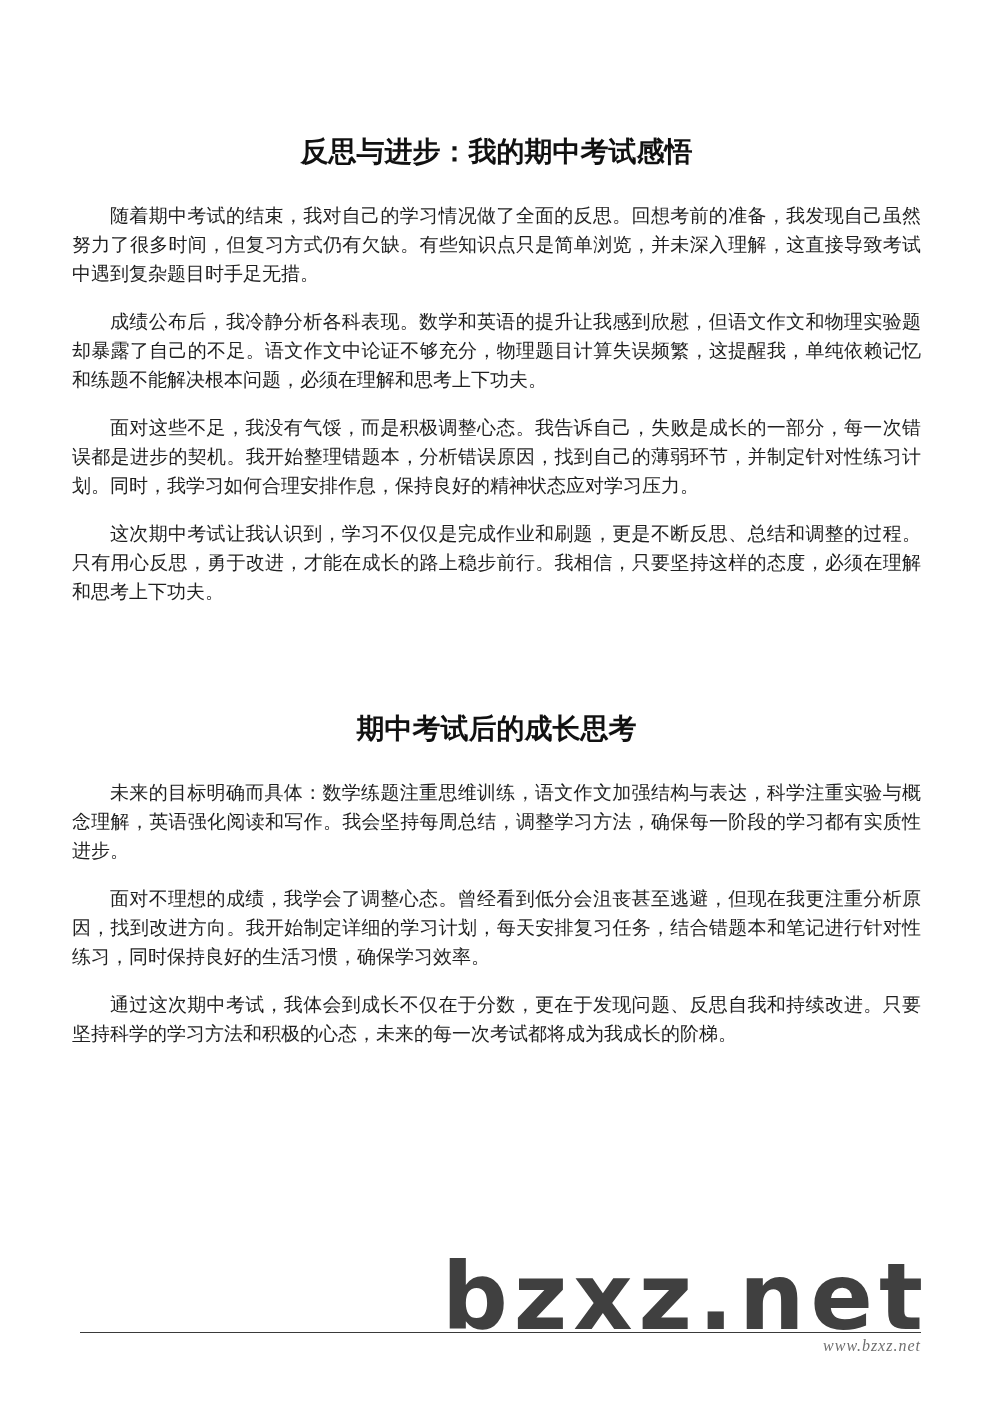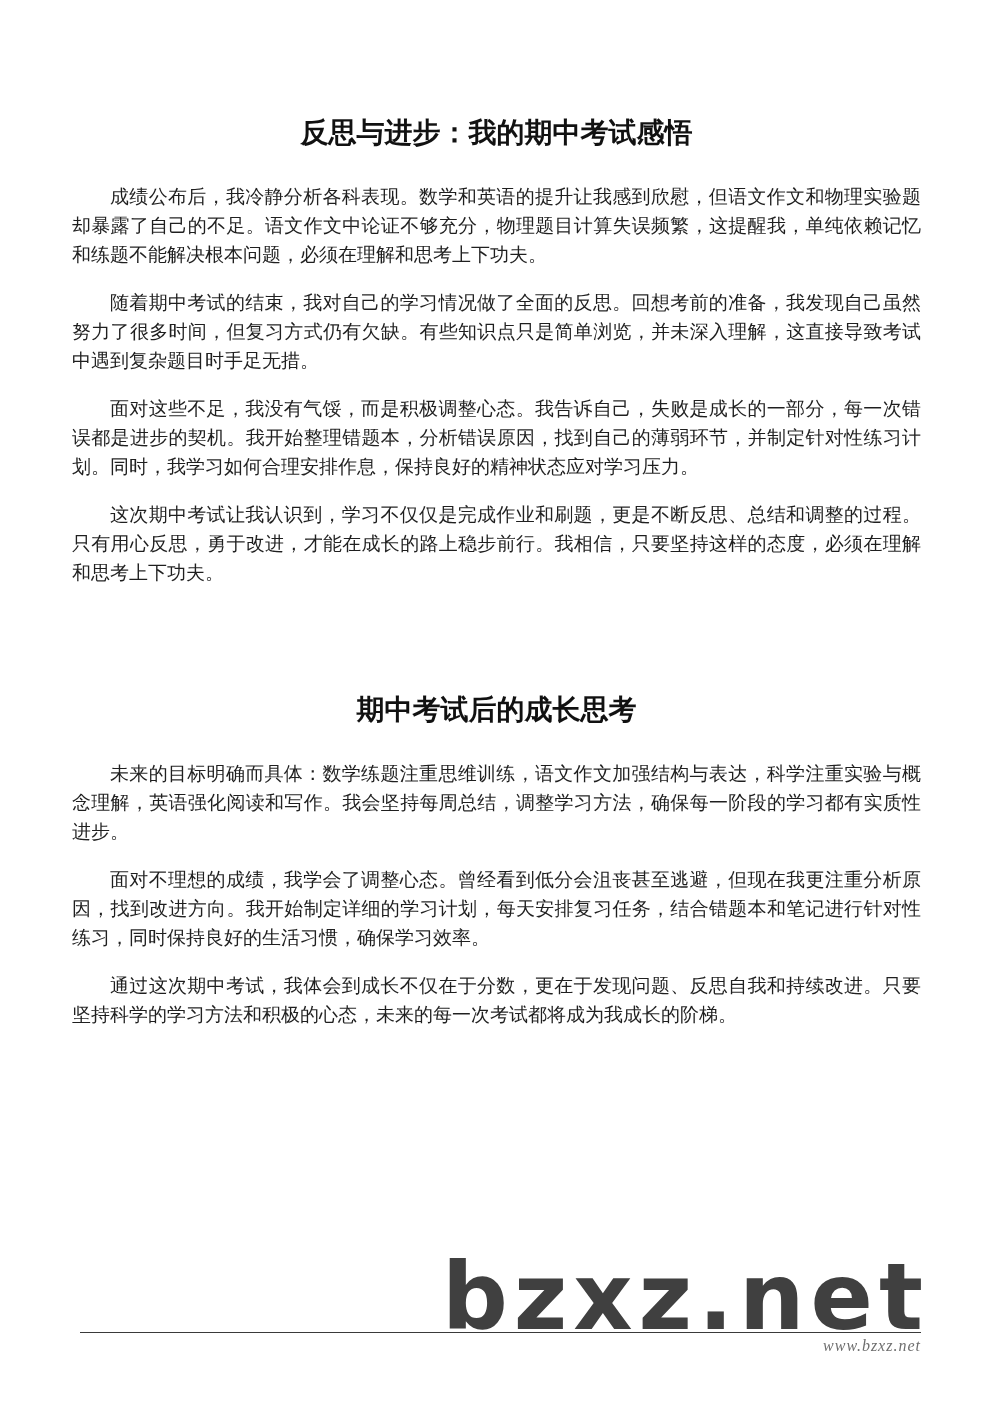--- a/index.html
+++ b/index.html
@@ -37,21 +37,21 @@
   .essay-title {
     margin: 0;
     padding: 0;
     text-align: center;
     font-family: "DejaVu Sans", "Liberation Sans", sans-serif;
     font-weight: bold;
     font-size: 28px;
     line-height: 34px;
     color: #111111;
   }
-  .essay-1 .essay-title { padding-top: 116px; }
+  .essay-1 .essay-title { padding-top: 116px; margin-top: 19px; }
   .essay-2 { margin-top: 106px; }
   .para {
     margin: 19px 0 0 0;
     font-size: 19px;
     line-height: 29px;
     text-align: justify;
     text-indent: 2em;
     color: #1f1f1f;
   }
   .essay-title + .para { margin-top: 32px; }
@@ -81,22 +81,22 @@
 <body>
 
 <div class="page">
 
   <div class="watermark">bzxz.net</div>
 
   <div class="content">
 
     <section class="essay essay-1">
       <h1 class="essay-title">反思与进步：我的期中考试感悟</h1>
+      <p class="para">随着期中考试的结束，我对自己的学习情况做了全面的反思。回想考前的准备，我发现自己虽然努力了很多时间，但复习方式仍有欠缺。有些知识点只是简单浏览，并未深入理解，这直接导致考试中遇到复杂题目时手足无措。</p>
       <p class="para">成绩公布后，我冷静分析各科表现。数学和英语的提升让我感到欣慰，但语文作文和物理实验题却暴露了自己的不足。语文作文中论证不够充分，物理题目计算失误频繁，这提醒我，单纯依赖记忆和练题不能解决根本问题，必须在理解和思考上下功夫。</p>
-      <p class="para">随着期中考试的结束，我对自己的学习情况做了全面的反思。回想考前的准备，我发现自己虽然努力了很多时间，但复习方式仍有欠缺。有些知识点只是简单浏览，并未深入理解，这直接导致考试中遇到复杂题目时手足无措。</p>
       <p class="para">面对这些不足，我没有气馁，而是积极调整心态。我告诉自己，失败是成长的一部分，每一次错误都是进步的契机。我开始整理错题本，分析错误原因，找到自己的薄弱环节，并制定针对性练习计划。同时，我学习如何合理安排作息，保持良好的精神状态应对学习压力。</p>
       <p class="para">这次期中考试让我认识到，学习不仅仅是完成作业和刷题，更是不断反思、总结和调整的过程。只有用心反思，勇于改进，才能在成长的路上稳步前行。我相信，只要坚持这样的态度，必须在理解和思考上下功夫。</p>
     </section>
 
     <section class="essay essay-2">
       <h1 class="essay-title">期中考试后的成长思考</h1>
       <p class="para">未来的目标明确而具体：数学练题注重思维训练，语文作文加强结构与表达，科学注重实验与概念理解，英语强化阅读和写作。我会坚持每周总结，调整学习方法，确保每一阶段的学习都有实质性进步。</p>
       <p class="para">面对不理想的成绩，我学会了调整心态。曾经看到低分会沮丧甚至逃避，但现在我更注重分析原因，找到改进方向。我开始制定详细的学习计划，每天安排复习任务，结合错题本和笔记进行针对性练习，同时保持良好的生活习惯，确保学习效率。</p>
       <p class="para">通过这次期中考试，我体会到成长不仅在于分数，更在于发现问题、反思自我和持续改进。只要坚持科学的学习方法和积极的心态，未来的每一次考试都将成为我成长的阶梯。</p>
     </section>

